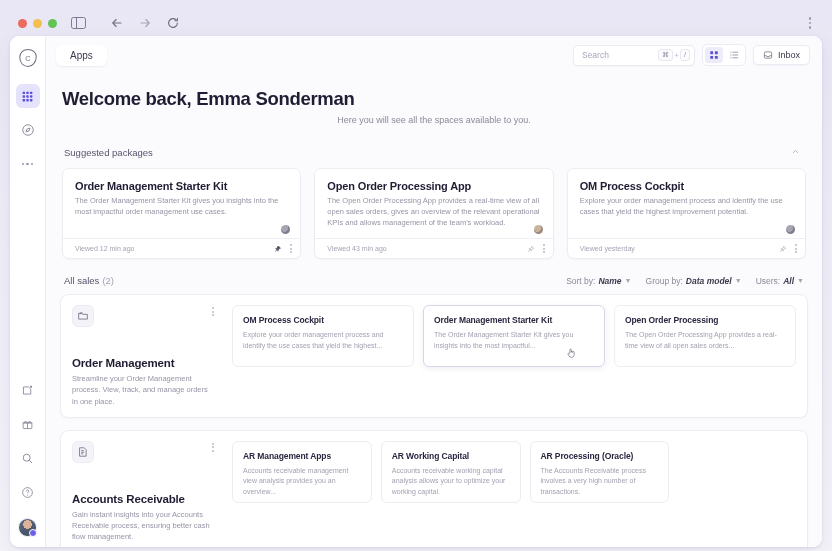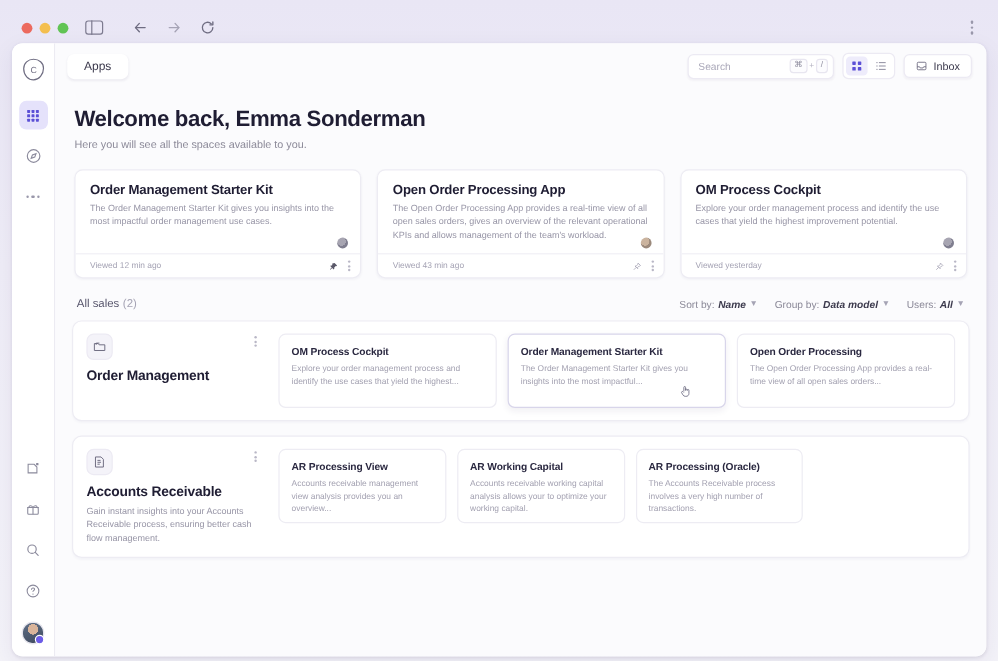--- a/index.html
+++ b/index.html
@@ -145,21 +145,21 @@
     display: flex; align-items: center; gap: 5px;
     background: #ffffff; border: 1px solid #eceaf3; border-radius: 5px;
     padding: 4px 9px; font-size: 9px; color: #3c3a4d;
     box-shadow: 0 1px 1.5px rgba(40,30,80,.04);
   }
 
   .scroll { flex: 1 1 auto; overflow: hidden; padding: 0 14px 10px 14px; }
 
   .hero { padding: 14px 2px 16px 2px; }
   .hero h1 { font-size: 18.5px; color: #1f1d33; letter-spacing: -.3px; font-weight: 700; }
-  .hero p { font-size: 9px; color: #8b8998; margin-top: 5px; }
+  .hero p { font-size: 9px; color: #8b8998; margin-top: 5px; text-align: center; }
 
   .section-head {
     display: flex; align-items: center;
     padding: 4px 4px 8px 4px;
   }
   .section-head .title { font-size: 9.5px; color: #55536a; }
   .section-head .count { font-size: 9.5px; color: #a5a3b4; margin-left: 3px; }
   .section-head .right { margin-left: auto; display: flex; align-items: center; gap: 14px; }
   .ctrl { font-size: 8.5px; color: #8b8998; display: flex; align-items: center; gap: 3px; justify-content: flex-end; }
   .ctrl b { color: #3c3a4d; font-weight: 600; font-style: italic; }
@@ -210,21 +210,21 @@
     margin-bottom: 12px;
     box-shadow: 0 1px 2px rgba(40,30,80,.03);
   }
   .space-left { width: 150px; flex: 0 0 150px; position: relative; padding-right: 8px; }
   .space-icon {
     width: 22px; height: 22px; border-radius: 6px;
     background: #f4f3f9; border: 1px solid #eceaf3;
     display: flex; align-items: center; justify-content: center;
     color: #6f6d82;
   }
-  .space-name { font-size: 11.5px; font-weight: 700; color: #1f1d33; margin-top: 8px; letter-spacing: -.15px;}
+  .space-name { font-size: 11.5px; font-weight: 700; color: #1f1d33; margin-top: 30px; letter-spacing: -.15px;}
   .space-desc { font-size: 7.5px; color: #9795a6; line-height: 1.5; margin-top: 4px; }
   .space-menu { position: absolute; right: 8px; top: 2px; }
   .space-cards { flex: 1 1 auto; display: flex; gap: 9px; min-width: 0; }
   .mini {
     flex: 1 1 0; min-width: 0;
     background: #ffffff;
     border: 1px solid #edecf3;
     border-radius: 6px;
     padding: 9px 10px;
     height: 62px;
@@ -385,20 +385,30 @@
         </div>
       </div>
 
       <div class="scroll">
 
         <div class="hero">
           <h1>Welcome back, Emma Sonderman</h1>
           <p>Here you will see all the spaces available to you.</p>
         </div>
 
+        <div class="section-head">
+          <span class="title">Suggested packages</span>
+          <div class="right">
+            <span class="collapse-btn">
+              <svg viewBox="0 0 16 16" width="9" height="9" fill="none" stroke="#a5a3b4" stroke-width="1.4" stroke-linecap="round" stroke-linejoin="round">
+                  <path d="m4 10 4-4 4 4"></path>
+                </svg>
+            </span>
+          </div>
+        </div>
 
         <div class="pkg-row">
 
           <div class="pkg">
             <div class="pkg-body">
               <div class="pkg-title">Order Management Starter Kit</div>
               <div class="pkg-desc">The Order Management Starter Kit gives you insights into the most impactful order management use cases.</div>
               <span class="pkg-glyph"></span>
             </div>
             <div class="pkg-foot">
@@ -493,20 +503,21 @@
                 </svg>
             </div>
             <div class="space-menu">
               <span class="vdots">
                   <i></i>
                   <i></i>
                   <i></i>
                 </span>
             </div>
             <div class="space-name">Order Management</div>
+            <div class="space-desc">Streamline your Order Management process. View, track, and manage orders in one place.</div>
           </div>
           <div class="space-cards">
             <div class="mini">
               <div class="mini-title">OM Process Cockpit</div>
               <div class="mini-desc">Explore your order management process and identify the use cases that yield the highest...</div>
             </div>
             <div class="mini hover">
               <div class="mini-title">Order Management Starter Kit</div>
               <div class="mini-desc">The Order Management Starter Kit gives you insights into the most impactful...</div>
               <svg class="cursor-hand" viewBox="0 0 24 24" fill="#ffffff" stroke="#6b6980" stroke-width="1.3">
@@ -533,21 +544,21 @@
                   <i></i>
                   <i></i>
                   <i></i>
                 </span>
             </div>
             <div class="space-name">Accounts Receivable</div>
             <div class="space-desc">Gain instant insights into your Accounts Receivable process, ensuring better cash flow management.</div>
           </div>
           <div class="space-cards">
             <div class="mini">
-              <div class="mini-title">AR Processing View</div>
+              <div class="mini-title">AR Management Apps</div>
               <div class="mini-desc">Accounts receivable management view analysis provides you an overview...</div>
             </div>
             <div class="mini">
               <div class="mini-title">AR Working Capital</div>
               <div class="mini-desc">Accounts receivable working capital analysis allows your to optimize your working capital.</div>
             </div>
             <div class="mini">
               <div class="mini-title">AR Processing (Oracle)</div>
               <div class="mini-desc">The Accounts Receivable process involves a very high number of transactions.</div>
             </div>

